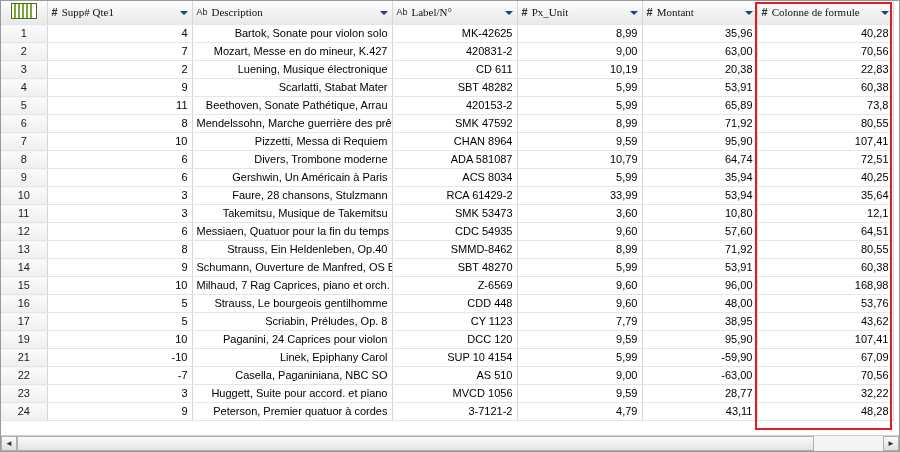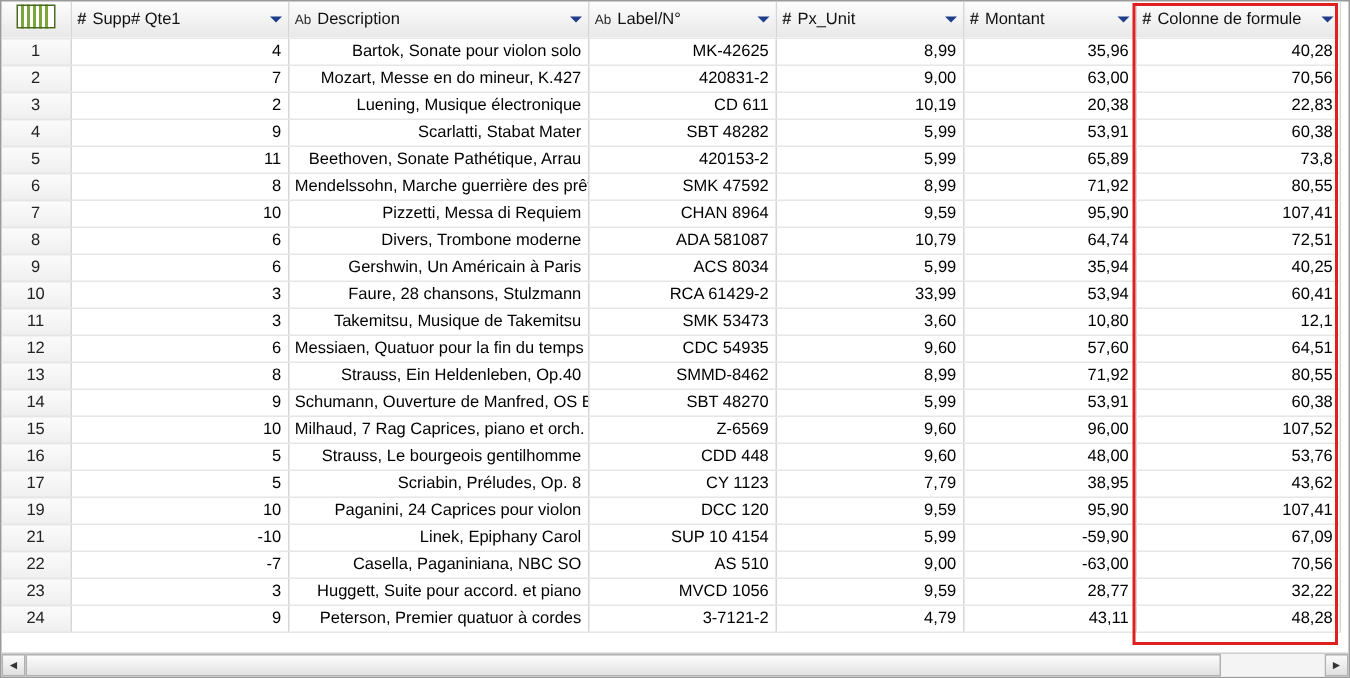--- a/index.html
+++ b/index.html
@@ -41,21 +41,21 @@
     border-bottom:1px solid #9a9a9a;
     border-right:1px solid #b5b5b5;
     height:19px;
     line-height:19px;
     font-weight:bold;
     color:#111;
     position:relative;
     padding:0 4px;
   }
   .hdr-inner{display:flex;align-items:center;gap:4px;height:19px;}
-  .hdr-inner .lbl{flex:0 0 auto;}
+  .hdr-inner .lbl{flex:0 0 auto;font-family:Liberation Serif, serif;}
   .hdr-inner .spacer{flex:1 1 auto;}
   .type-ab{
     font-size:9px;color:#2b2b2b;font-weight:normal;letter-spacing:0;
   }
   .type-hash{
     font-size:11px;color:#2b2b2b;font-weight:bold;
   }
   .caret{
     width:0;height:0;border-left:4px solid transparent;border-right:4px solid transparent;
     border-top:4px solid #1f3d8a;display:inline-block;
@@ -283,21 +283,21 @@
           <td class="num">35,94</td>
           <td class="num">40,25</td>
         </tr>
         <tr>
           <td class="rownum">10</td>
           <td class="num">3</td>
           <td class="txt">Faure, 28 chansons, Stulzmann</td>
           <td class="txt">RCA 61429-2</td>
           <td class="num">33,99</td>
           <td class="num">53,94</td>
-          <td class="num">60,41</td>
+          <td class="num">35,64</td>
         </tr>
         <tr>
           <td class="rownum">11</td>
           <td class="num">3</td>
           <td class="txt">Takemitsu, Musique de Takemitsu</td>
           <td class="txt">SMK 53473</td>
           <td class="num">3,60</td>
           <td class="num">10,80</td>
           <td class="num">12,1</td>
         </tr>
@@ -328,21 +328,21 @@
           <td class="num">53,91</td>
           <td class="num">60,38</td>
         </tr>
         <tr>
           <td class="rownum">15</td>
           <td class="num">10</td>
           <td class="txt">Milhaud, 7 Rag Caprices, piano et orch.</td>
           <td class="txt">Z-6569</td>
           <td class="num">9,60</td>
           <td class="num">96,00</td>
-          <td class="num">107,52</td>
+          <td class="num">168,98</td>
         </tr>
         <tr>
           <td class="rownum">16</td>
           <td class="num">5</td>
           <td class="txt">Strauss, Le bourgeois gentilhomme</td>
           <td class="txt">CDD 448</td>
           <td class="num">9,60</td>
           <td class="num">48,00</td>
           <td class="num">53,76</td>
         </tr>

